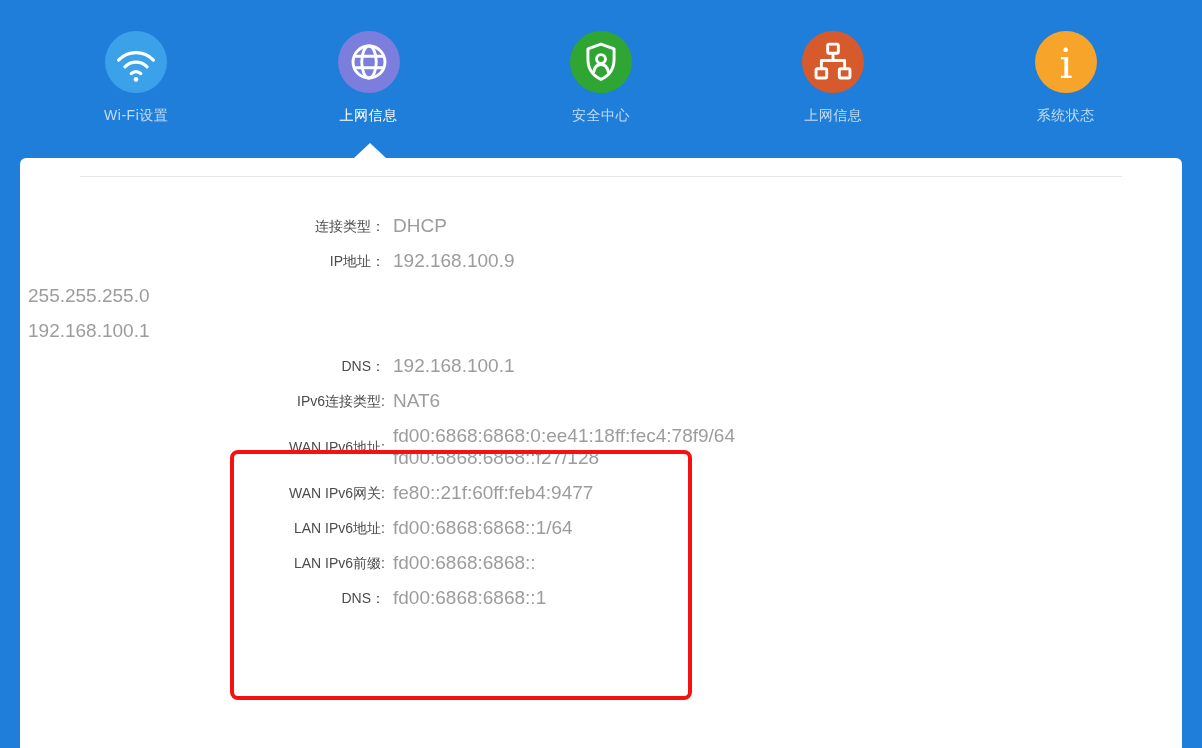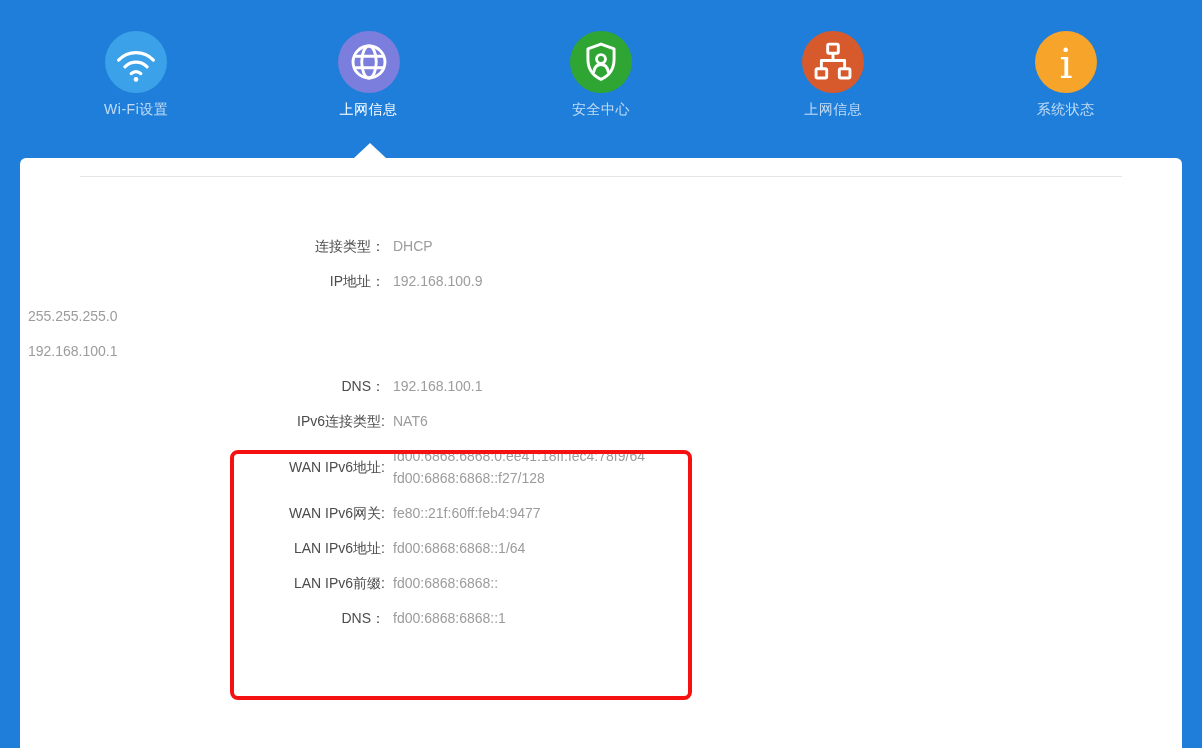--- a/index.html
+++ b/index.html
@@ -10,42 +10,42 @@
 
   
   .nav { position:absolute; top:31px; left:20px; width:1162px; display:flex; }
   .tab { width:232.4px; display:flex; flex-direction:column; align-items:center; cursor:pointer; }
   .circle { width:62px; height:62px; border-radius:50%; display:flex; align-items:center; justify-content:center; }
   .c-wifi { background:#3BA1E9; }
   .c-net  { background:#7B7EDD; }
   .c-sec  { background:#2FA533; }
   .c-lan  { background:#D75A2C; }
   .c-sys  { background:#F7A42B; }
-  .tab-label { margin-top:8px; font-size:14px; color:rgba(255,255,255,.72); letter-spacing:.5px;text-align:center; }
+  .tab-label { margin-top:14px; font-size:14px; color:rgba(255,255,255,.72); letter-spacing:.5px;text-align:center; }
   .tab.selected .tab-label { color:#ffffff; }
   .circle svg { display:block; }
 
   .pointer { position:absolute; top:143px; left:354px; width:0; height:0;
              border-left:16px solid transparent; border-right:16px solid transparent;
              border-bottom:15px solid #ffffff; }
 
   
   .card { position:absolute; top:158px; left:20px; width:1162px; height:640px;
           background:#ffffff; border-radius:6px 6px 0 0; }
 
   .section-header { display:flex; align-items:baseline; padding:54px 60px 0 62px; }
   .section-title { font-size:19px; color:#418EDE; }
   .section-subtitle { font-size:13px; color:#9B9B9B; margin-left:28px; }
   .divider { height:1px; background:#E6E6E6; margin:18px 60px 0 60px; }
 
   
-  .rows { margin-top:58px; }
+  .rows { margin-top:38px; }
   .row { display:flex; align-items:center; margin-bottom:13px; }
   .row-label { width:365px; text-align:right; font-size:14px; color:#4C4C4C; line-height:22px; }
-  .row-values { margin-left:8px; font-size:14px; color:#9C9C9C; line-height:22px; }
+  .row-values { margin-left:8px; font-size:19px; color:#9C9C9C; line-height:22px; }
 
   
   .annotation { position:absolute; left:230px; top:450px; width:462px; height:250px;
                 border:4px solid #F51111; border-radius:8px; z-index:5; pointer-events:none; }
 </style>
 </head>
 <body>
 
 <div class="page">
 

